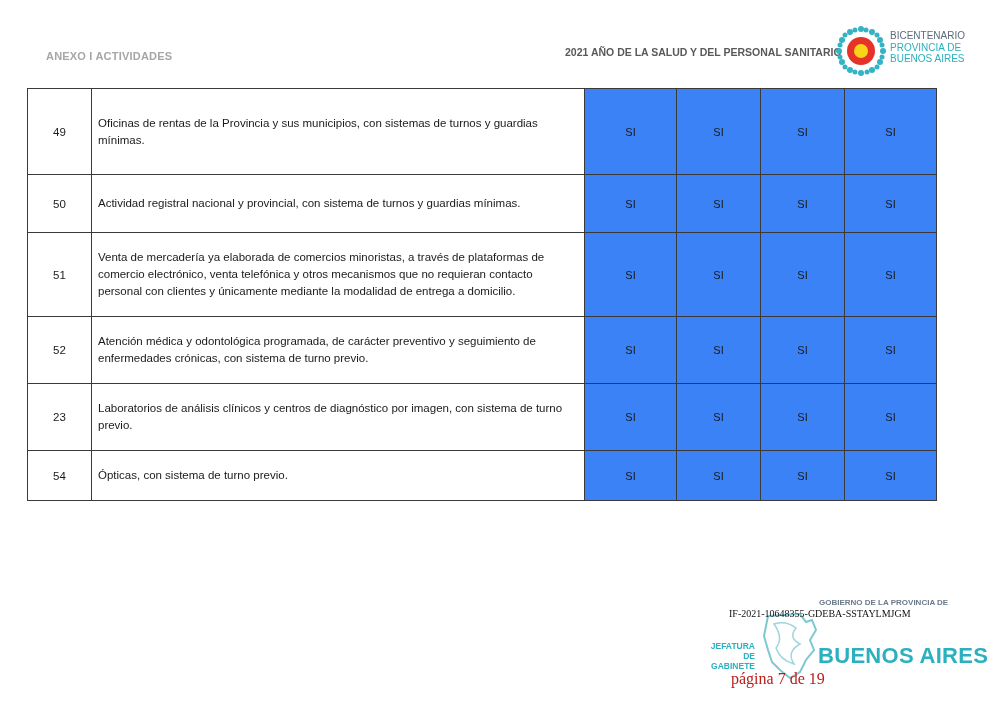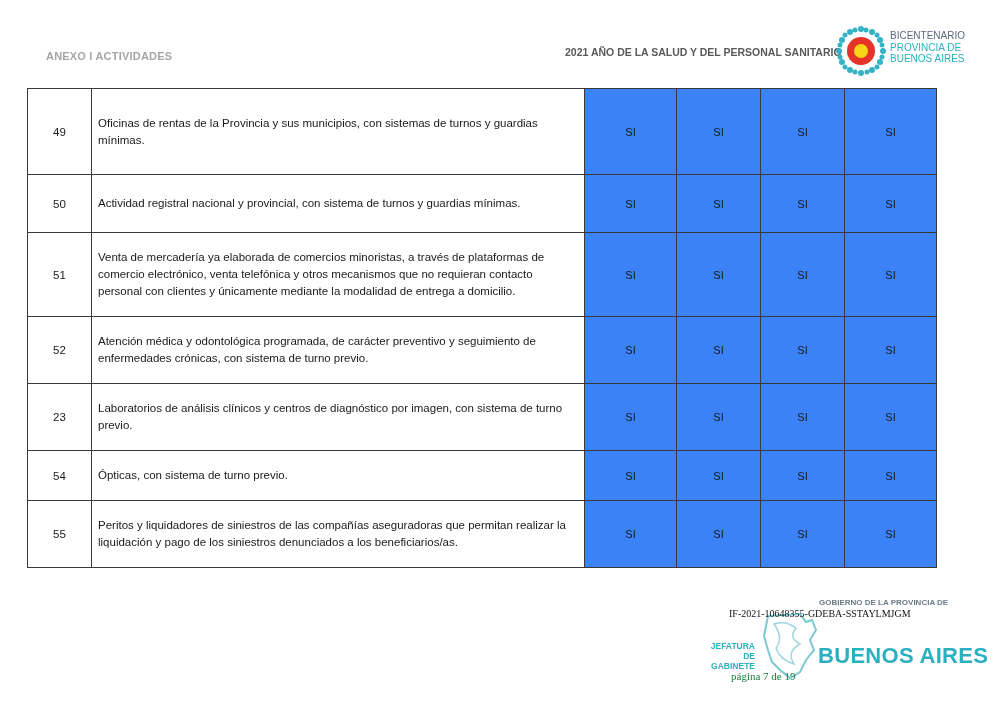--- a/index.html
+++ b/index.html
@@ -25,21 +25,21 @@
 
     .footer-seal { position: absolute; left: 760px; top: 612px; width: 60px; height: 70px; }
     .footer-code { position: absolute; left: 729px; top: 608px; font-family: "Liberation Serif", serif;
                    font-size: 10px; color: #111; }
     .jefatura { position: absolute; left: 697px; top: 641px; font-size: 8.5px; font-weight: bold;
                 color: #2bb0bf; text-align: right; line-height: 10px; width: 58px; }
     .gob-small { position: absolute; left: 819px; top: 598px; font-size: 8px; font-weight: bold; color: #6a7a88; }
     .gob-big { position: absolute; left: 818px; top: 643px; font-size: 22px; font-weight: bold; color: #2bb0bf;
                letter-spacing: 0.3px; }
     .page-num { position: absolute; left: 731px; top: 670px; font-family: "Liberation Serif", serif;
-                font-size: 11px; color: #15803d; }
+                font-size: 16px; color: #b91c1c; }
   </style>
 </head>
 <body>
 
 <div class="header-left">ANEXO I ACTIVIDADES</div>
 <div class="header-right-text">2021 AÑO DE LA SALUD Y DEL PERSONAL SANITARIO</div>
 
 <svg class="logo-sun" viewBox="0 0 50 50">
   <g fill="#34b3c4">
     <circle cx="25" cy="3" r="3"></circle>
@@ -120,28 +120,20 @@
         <td class="yes y4">SI</td>
       </tr>
       <tr style="height: 46px;">
         <td class="num">54</td>
         <td class="desc">Ópticas, con sistema de turno previo.</td>
         <td class="yes y1">SI</td>
         <td class="yes y2">SI</td>
         <td class="yes y3">SI</td>
         <td class="yes y4">SI</td>
       </tr>
-      <tr style="height: 59px;">
-        <td class="num">55</td>
-        <td class="desc">Peritos y liquidadores de siniestros de las compañías aseguradoras que permitan realizar la liquidación y pago de los siniestros denunciados a los beneficiarios/as.</td>
-        <td class="yes y1">SI</td>
-        <td class="yes y2">SI</td>
-        <td class="yes y3">SI</td>
-        <td class="yes y4">SI</td>
-      </tr>
     </tbody>
 </table>
 
 <svg class="footer-seal" viewBox="0 0 60 70">
   <path d="M8 4 L40 2 L46 10 L52 8 L56 18 L50 28 L54 38 L46 48 L40 60 L30 66 L20 58 L12 50 L8 38 L4 24 Z" fill="none" stroke="#7cc9d2" stroke-width="2"></path>
   <path d="M14 12 Q26 8 36 16 Q28 26 40 32 Q26 40 34 52 Q20 48 16 36 Q24 26 14 12 Z" fill="none" stroke="#9ed6dd" stroke-width="1.5"></path>
 </svg>
 <div class="footer-code">IF-2021-10648355-GDEBA-SSTAYLMJGM</div>
 <div class="jefatura">
   <div>JEFATURA DE</div>

